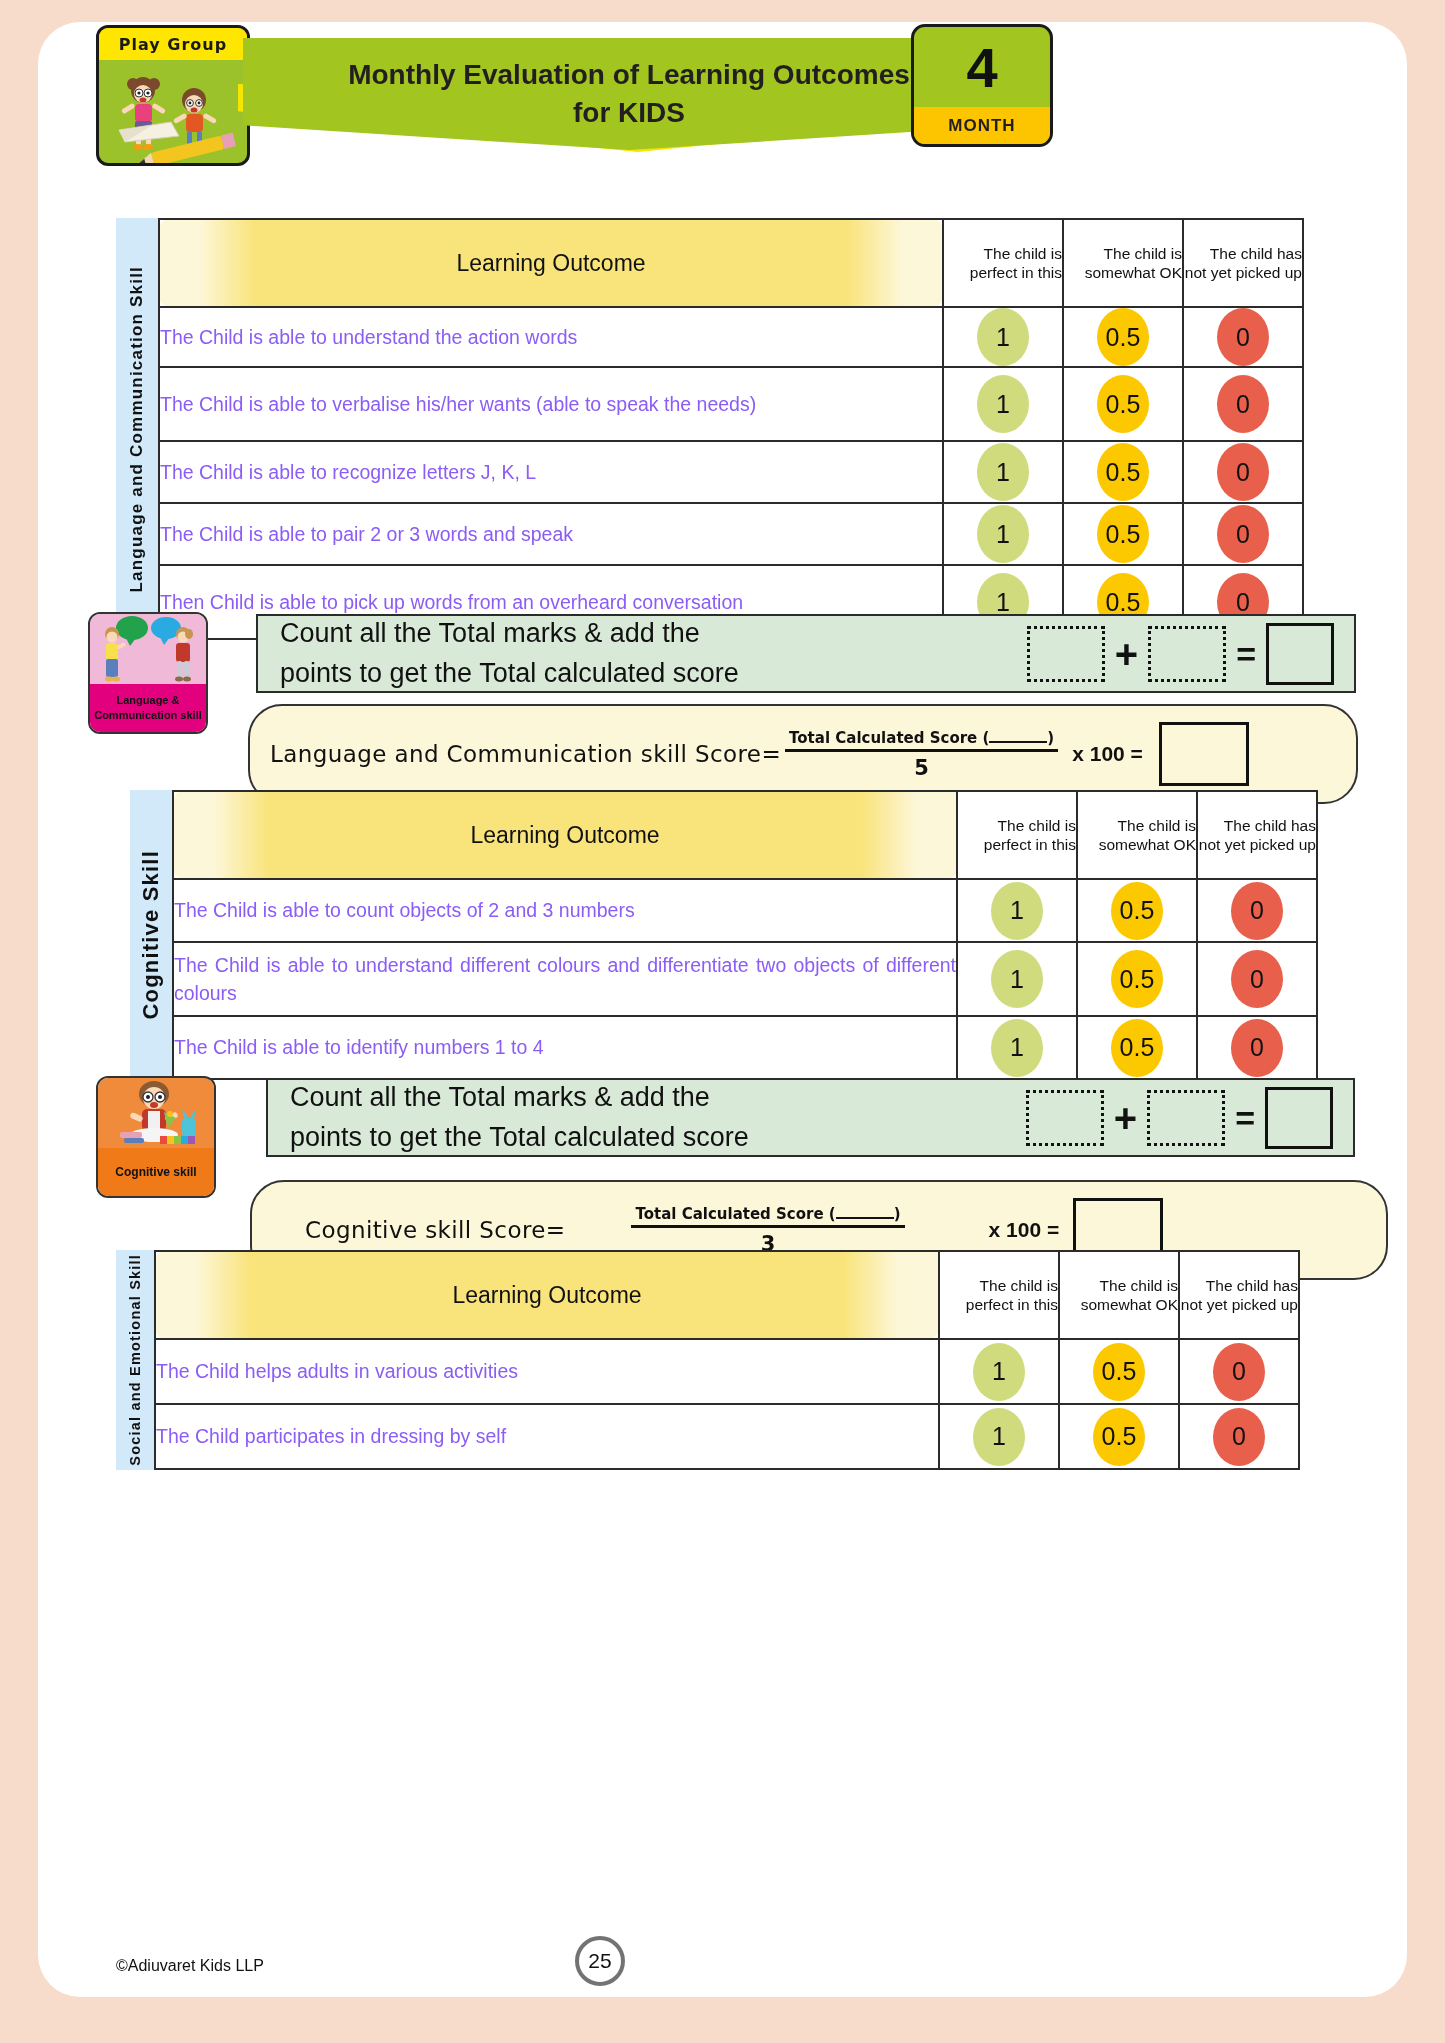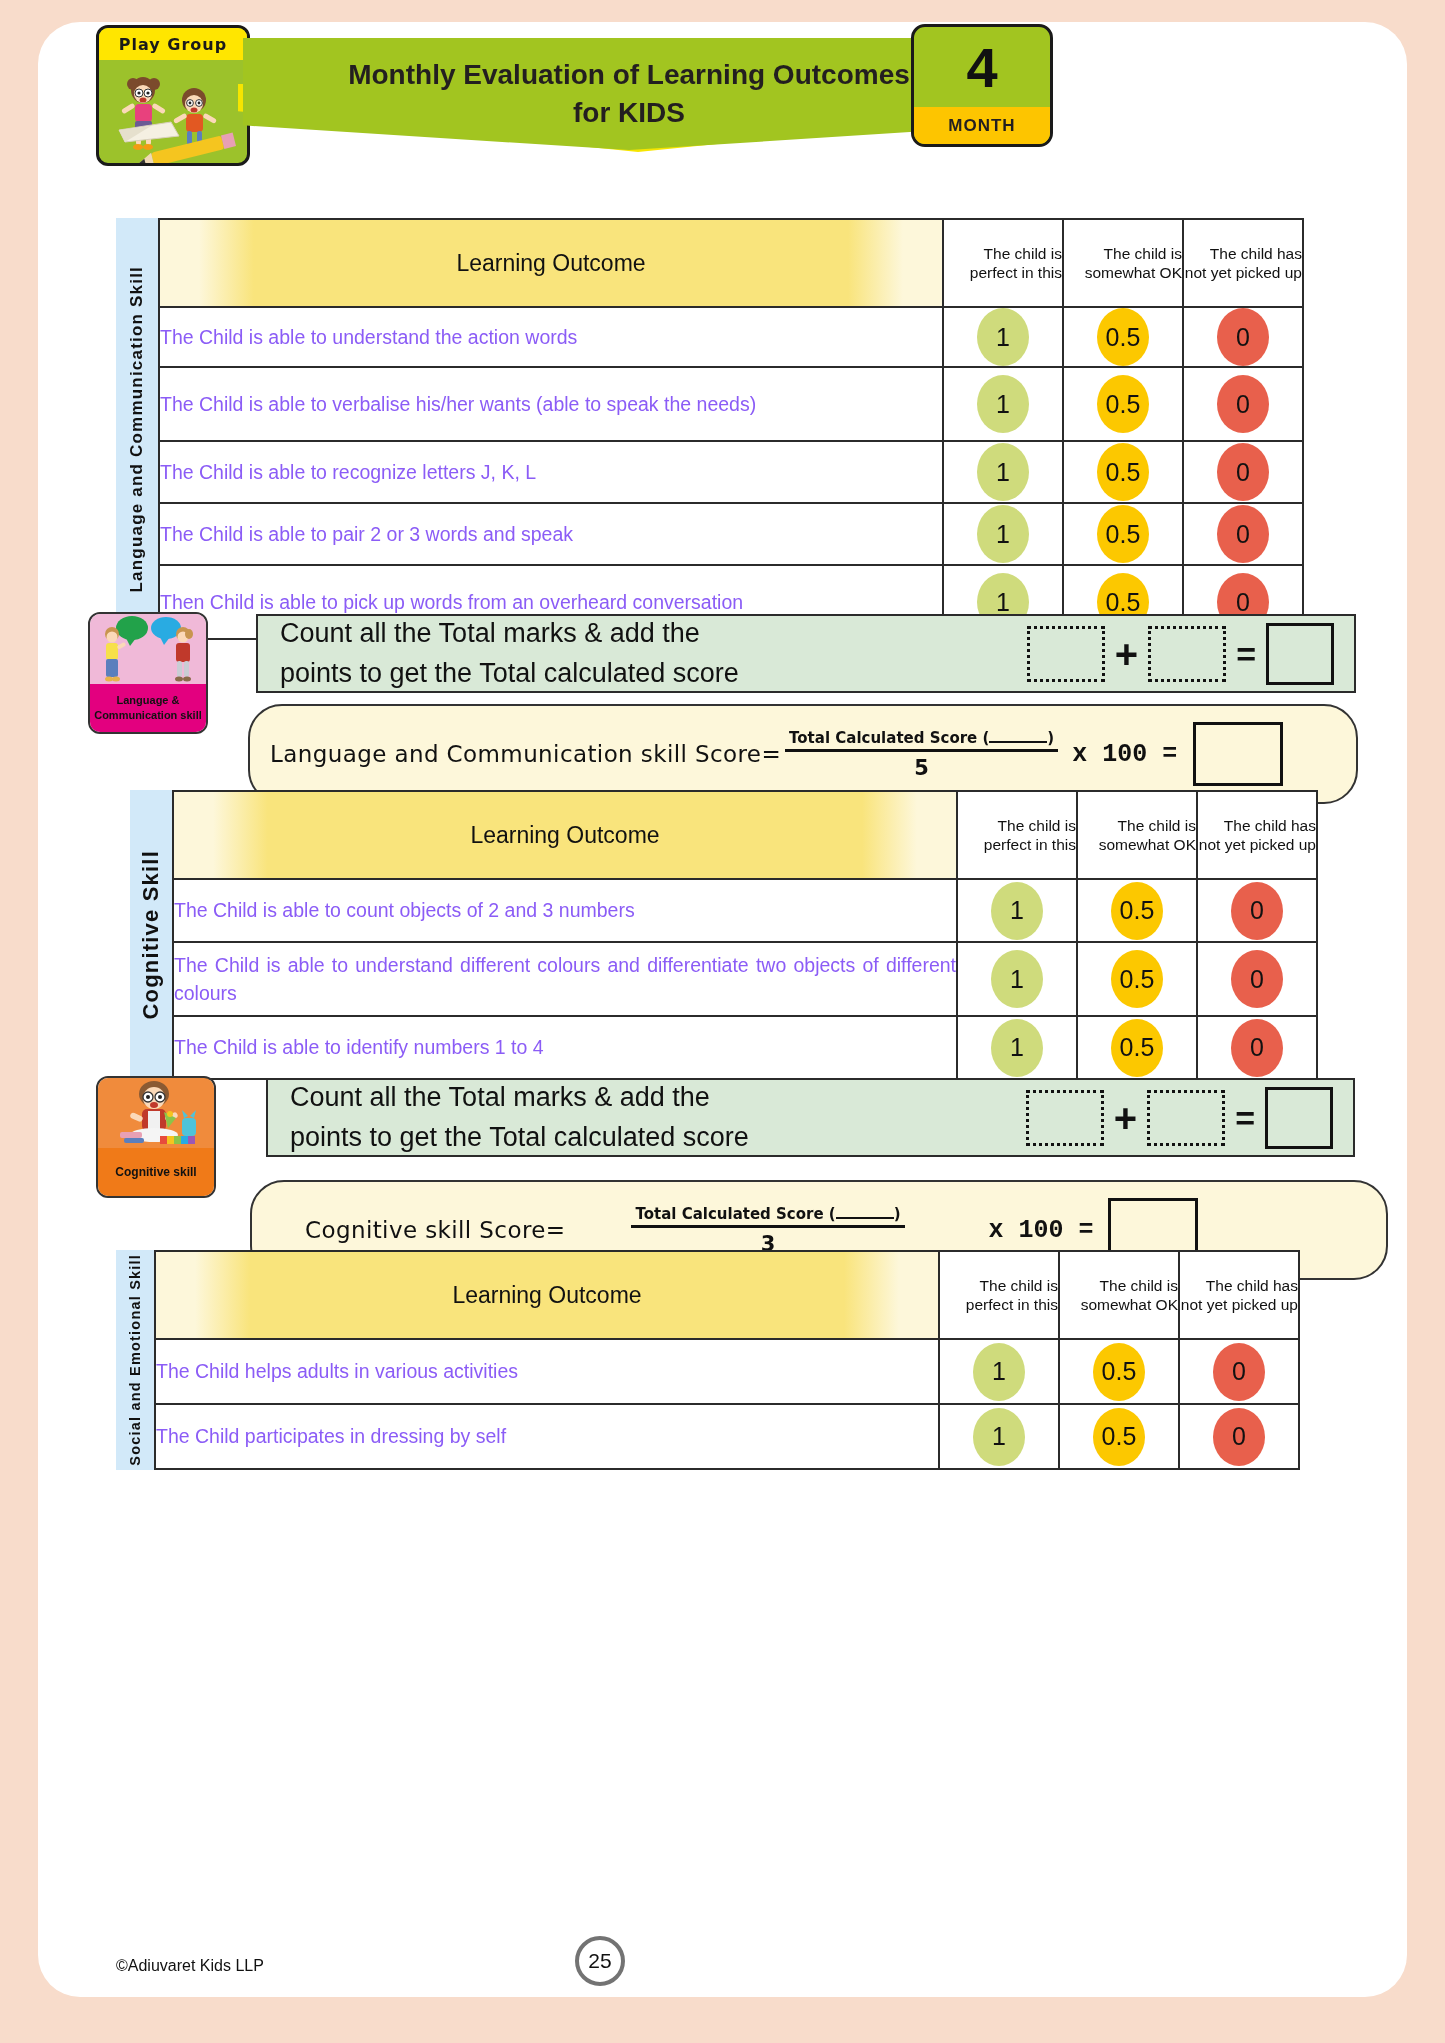--- a/index.html
+++ b/index.html
@@ -76,21 +76,21 @@
   }
   table.eval{border-collapse:collapse;table-layout:fixed;}
   table.eval td,table.eval th{border:2px solid #2b2b2b;padding:0;}
   .col-lo{width:782px;}
   .col-sc{width:118px;}
 
   .hd-lo{
     height:86px;
     background:linear-gradient(to right,#fdf7da 0%,#fdf7da 5%,#f9e47c 12%,#f9e47c 88%,#fdf7da 95%,#fdf7da 100%);
     text-align:center;vertical-align:middle;
-    font-size:23px;color:#111;font-weight:normal;
+    font-size:23px;color:#111;font-weight:normal;border-radius:10px;
   }
   .hd-sc{
     height:86px;text-align:right;vertical-align:middle;
     font-size:15.5px;color:#111;font-weight:normal;line-height:1.25;background:#fff;
   }
   .cell-lo{
     padding:8px 14px;font-size:19.5px;color:#8b5cf6;line-height:1.45;
     text-align:justify;background:#fff;
   }
   .cell-sc{text-align:center;vertical-align:middle;background:#fff;}
@@ -143,21 +143,21 @@
   .frac{display:inline-flex;flex-direction:column;align-items:center;}
   .frac .num{
     font-size:15px;font-weight:bold;color:#111;padding:0 4px 2px;
     font-family:"DejaVu Sans", sans-serif;white-space:nowrap;
   }
   .frac .bar{height:3px;background:#111;width:100%;}
   .frac .den{
     font-size:21px;font-weight:bold;color:#111;padding-top:4px;
     font-family:"DejaVu Sans", sans-serif;
   }
-  .x100{font-size:25px;font-weight:bold;color:#111;font-family:Liberation Mono, monospace;}
+  .x100{font-size:21px;font-weight:bold;color:#111;font-family:Liberation Sans, sans-serif;}
   .ans-box{width:84px;height:58px;border:3px solid #111;background:#fdf7da;}
 
   
   .footer-copy{
     position:absolute;left:78px;top:1935px;font-size:16px;color:#111;
   }
   .page-num{
     position:absolute;left:537px;top:1914px;width:42px;height:42px;
     border:4px solid #737373;border-radius:50%;
     display:flex;align-items:center;justify-content:center;

